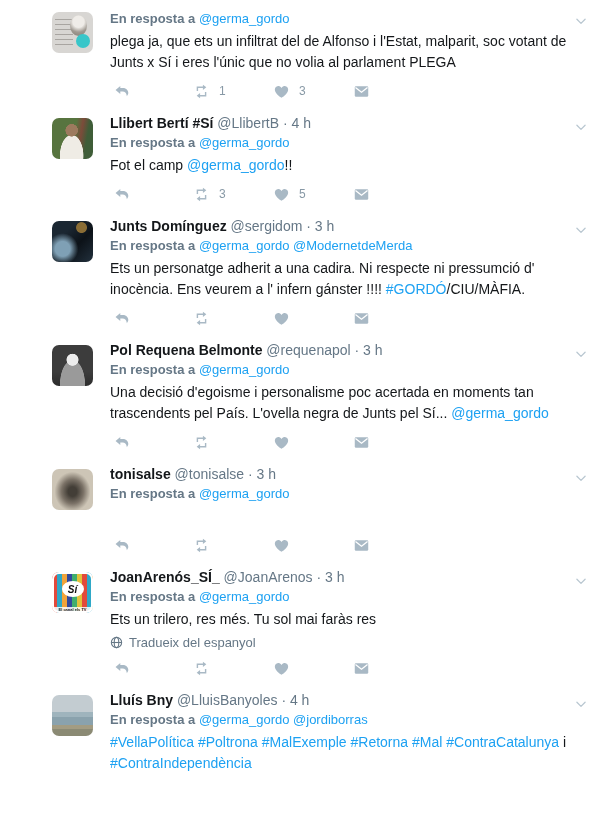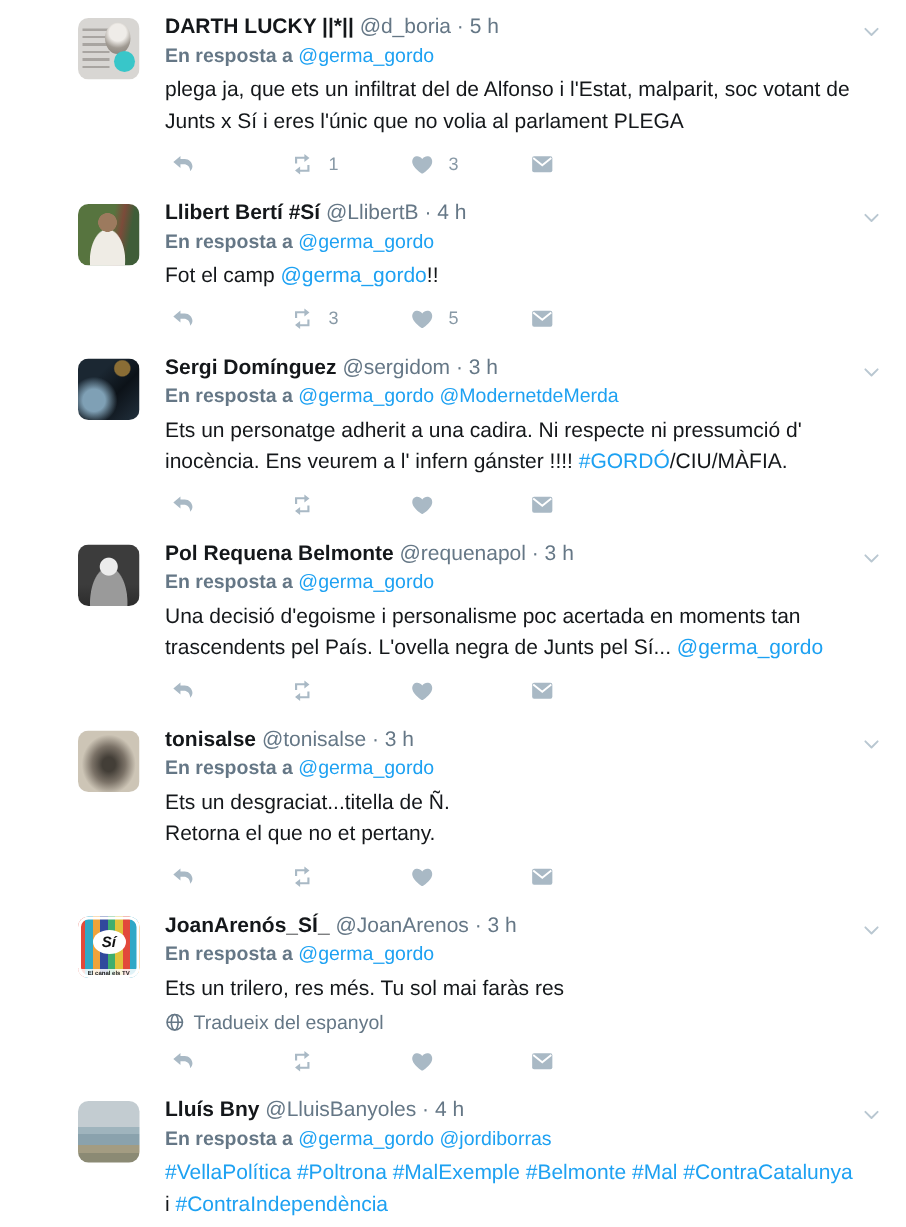--- a/index.html
+++ b/index.html
@@ -111,24 +111,20 @@
     <div class="avatar av-idcard">
       
       
     </div>
     <button class="chevron">
       <svg viewBox="0 0 24 24">
         <path d="M5 9l7 7 7-7" fill="none" stroke="currentColor" stroke-width="2.2" stroke-linecap="round" stroke-linejoin="round"></path>
       </svg>
     </button>
     <div class="content">
-      <div class="head">
-        <span class="name">DARTH LUCKY ||*||</span>
-        <span class="handle"> @d_boria · 5 h</span>
-      </div>
       <div class="replyline">
         <span class="meta">En resposta a</span>
         <span><a class="link">@germa_gordo</a> </span>
       </div>
       <p class="body"><span>plega ja, que ets un infiltrat del de Alfonso i l'Estat, malparit, soc votant de Junts x Sí i eres l'únic que no volia al parlament PLEGA</span></p>
 
       <div class="actions">
         <button class="action">
           <svg viewBox="0 0 24 24" fill="currentColor">
             <path d="M10.3 4.2L3.6 9.9l6.7 5.7v-3.5h3.3c3 0 5.3 2.2 5.7 5.1l.2 1.5 1.5-2.3c.3-.6.6-1.4.6-2.2 0-4-3.3-7.2-7.3-7.2h-4V4.2z"></path>
@@ -210,21 +206,21 @@
       
       
     </div>
     <button class="chevron">
       <svg viewBox="0 0 24 24">
         <path d="M5 9l7 7 7-7" fill="none" stroke="currentColor" stroke-width="2.2" stroke-linecap="round" stroke-linejoin="round"></path>
       </svg>
     </button>
     <div class="content">
       <div class="head">
-        <span class="name">Sergi Domínguez</span>
+        <span class="name">Junts Domínguez</span>
         <span class="handle"> @sergidom · 3 h</span>
       </div>
       <div class="replyline">
         <span class="meta">En resposta a</span>
         <span><a class="link">@germa_gordo</a> <a class="link">@ModernetdeMerda</a> </span>
       </div>
       <p class="body"><span>Ets un personatge adherit a una cadira. Ni respecte ni pressumció d' inocència. Ens veurem a l' infern gánster !!!! </span><a class="link">#GORDÓ</a><span>/CIU/MÀFIA.</span></p>
 
       <div class="actions">
         <button class="action">
@@ -315,21 +311,21 @@
     </button>
     <div class="content">
       <div class="head">
         <span class="name">tonisalse</span>
         <span class="handle"> @tonisalse · 3 h</span>
       </div>
       <div class="replyline">
         <span class="meta">En resposta a</span>
         <span><a class="link">@germa_gordo</a> </span>
       </div>
-      <p class="body"><span>Ets un desgraciat...titella de Ñ.</span><br><span>Retorna el que no et pertany.</span></p>
+      <p class="body"><br></p>
 
       <div class="actions">
         <button class="action">
           <svg viewBox="0 0 24 24" fill="currentColor">
             <path d="M10.3 4.2L3.6 9.9l6.7 5.7v-3.5h3.3c3 0 5.3 2.2 5.7 5.1l.2 1.5 1.5-2.3c.3-.6.6-1.4.6-2.2 0-4-3.3-7.2-7.3-7.2h-4V4.2z"></path>
           </svg>
         </button>
         <button class="action">
           <svg viewBox="0 0 24 24" fill="currentColor">
             <path d="M7.2 6.9H14v2.9l4.8-3.7L14 2.3v2.7H5.2v6.2h2V6.9zM16.8 17.1H10v-2.9l-4.8 3.7L10 21.7V19h8.8v-6.2h-2v4.3z"></path>
@@ -420,17 +416,17 @@
     </button>
     <div class="content">
       <div class="head">
         <span class="name">Lluís Bny</span>
         <span class="handle"> @LluisBanyoles · 4 h</span>
       </div>
       <div class="replyline">
         <span class="meta">En resposta a</span>
         <span><a class="link">@germa_gordo</a> <a class="link">@jordiborras</a> </span>
       </div>
-      <p class="body"><a class="link">#VellaPolítica</a><span> </span><a class="link">#Poltrona</a><span> </span><a class="link">#MalExemple</a><span> </span><a class="link">#Belmonte</a><span> </span><a class="link">#Mal</a><span> </span><a class="link">#ContraCatalunya</a><span> i </span><a class="link">#ContraIndependència</a></p>
+      <p class="body"><a class="link">#VellaPolítica</a><span> </span><a class="link">#Poltrona</a><span> </span><a class="link">#MalExemple</a><span> </span><a class="link">#Retorna</a><span> </span><a class="link">#Mal</a><span> </span><a class="link">#ContraCatalunya</a><span> i </span><a class="link">#ContraIndependència</a></p>
 
     </div>
   </article>
 </div>
 
 </body></html>

